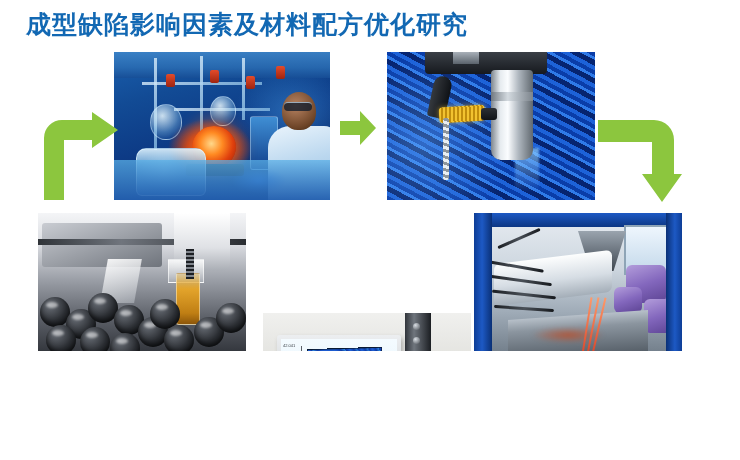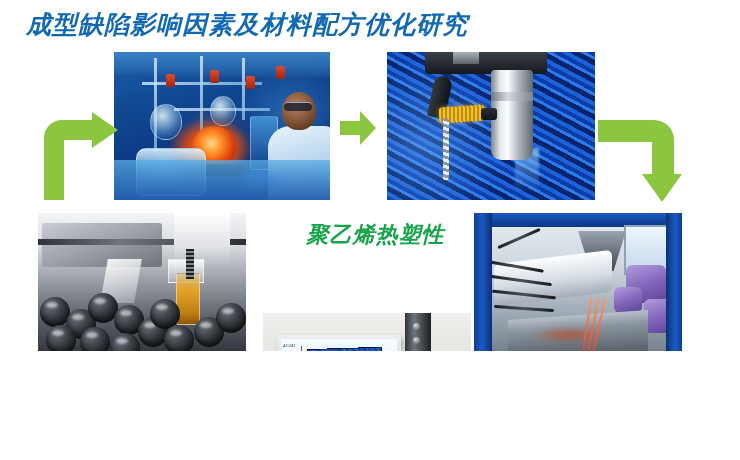--- a/index.html
+++ b/index.html
@@ -9,21 +9,20 @@
   }
   body {
     font-family: "Liberation Sans", sans-serif;
   }
   #slide {
     position: relative;
     width: 740px;
     height: 351px;
     background: #ffffff;
     overflow: hidden;
-    font-style: italic;
   }
 
   
   #slide-title {
     position: absolute;
     left: 26px;
     top: 8px;
     font-size: 25px;
     font-weight: bold;
     letter-spacing: 1px;
@@ -489,16 +488,15 @@
 
   <svg class="arrow" id="arrow-4" width="84" height="86" viewBox="0 0 84 86" aria-hidden="true">
     <path d="M58 0 L80 0 L80 50 A22 22 0 0 1 58 72 L24 72 L24 84 L0 62 L24 40 L24 50 L58 50 Z" fill="#8CC63E"></path>
   </svg>
 
   <svg class="arrow" id="arrow-5" width="84" height="88" viewBox="0 0 84 88" aria-hidden="true">
     <path d="M84 88 L30 88 A20 20 0 0 1 10 68 L10 28 L0 28 L22 2 L44 28 L34 28 L34 66 L84 66 Z" fill="#8CC63E"></path>
   </svg>
 
   <div id="center-caption">
-    <span class="cap-line">聚乙烯热塑性</span>
   </div>
 
 </div>
 
 </body></html>

